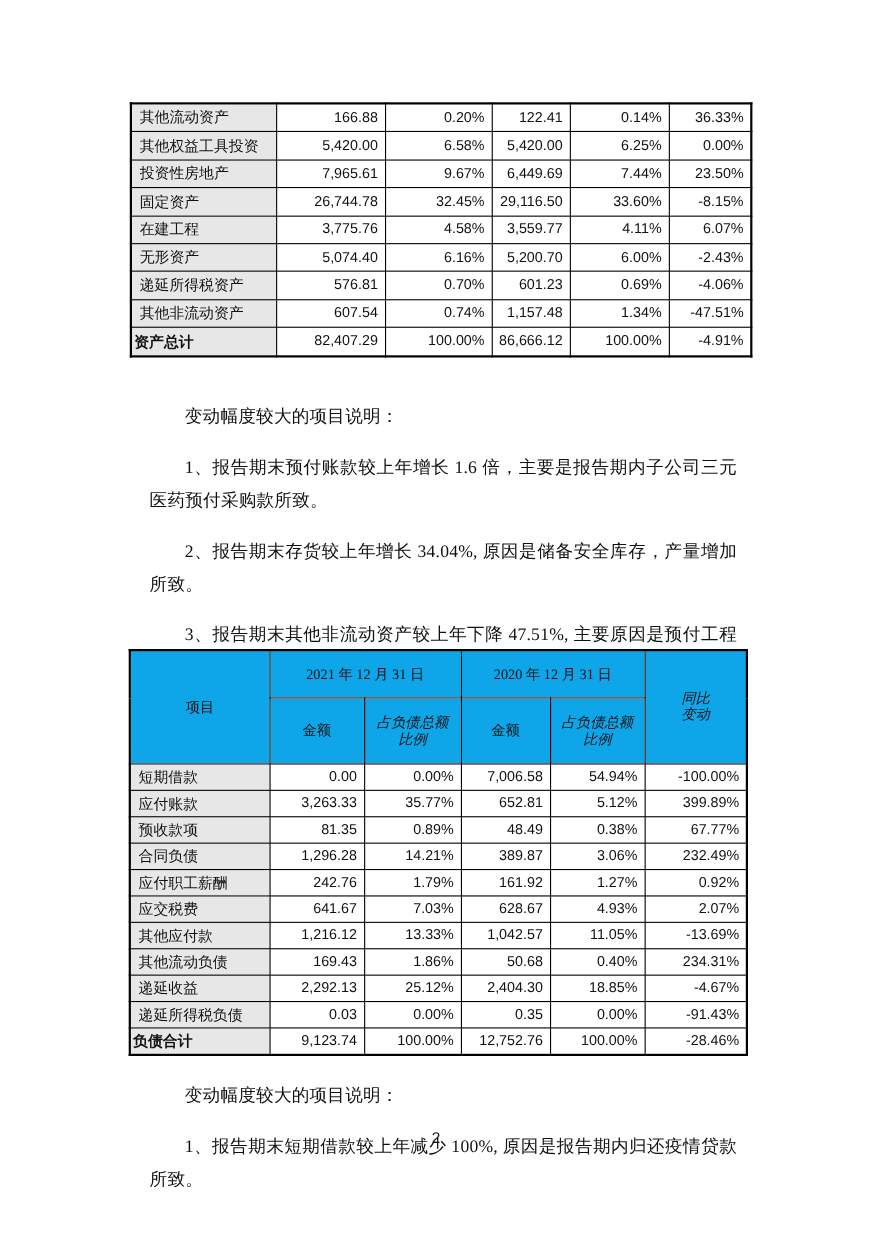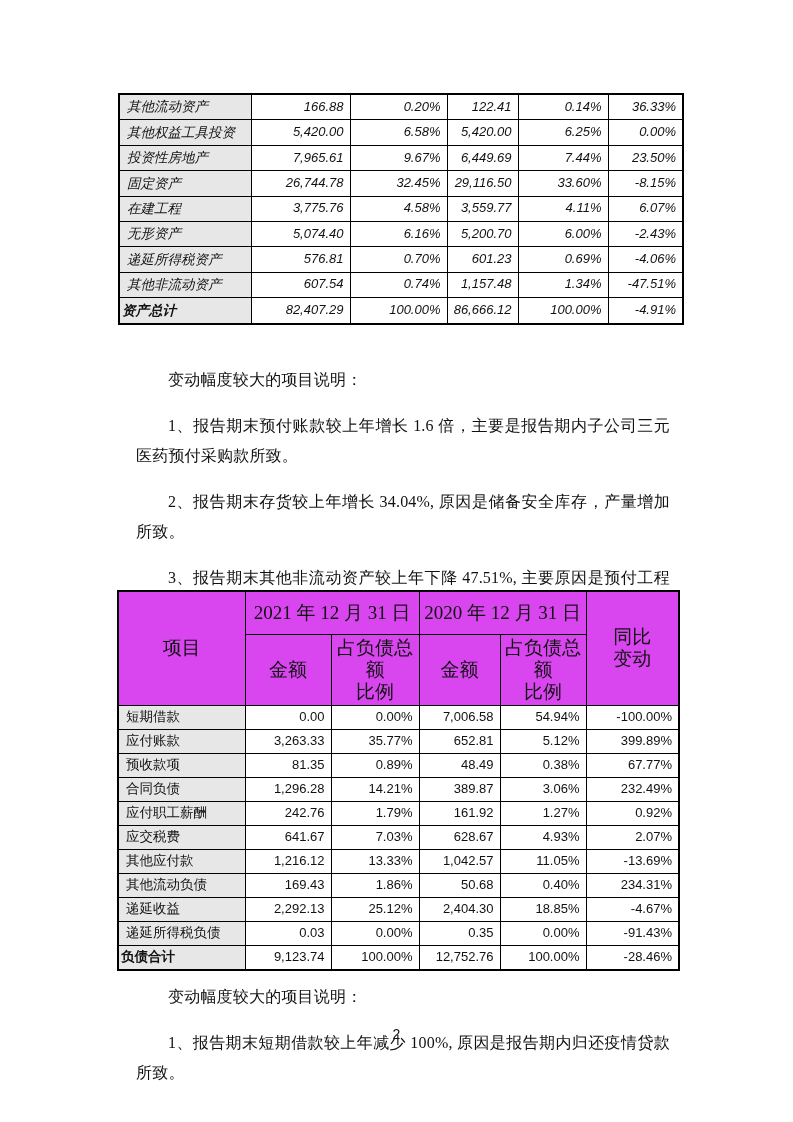--- a/index.html
+++ b/index.html
@@ -23,45 +23,45 @@
   table.assets { left: 118px; top: 93px; width: 564px; border: 2px solid #000; }
   table.liab   { left: 117px; top: 590px; width: 561px; border: 2px solid #000; }
   td {
     border: 1px solid #000;
     font-size: 13.5px;
     line-height: 1.15;
     vertical-align: middle;
     overflow: hidden;
     white-space: nowrap;
   }
-  .assets td { height: 24.4px; font-style: italic; }
+  .assets td { height: 24.4px; }
   .liab tbody td { height: 23px; }
   td.lbl {
     background: #e7e7e7;
     text-align: left;
     padding: 0 4px 0 7px;
   }
   td.num {
     text-align: right;
     padding: 0 6px 0 2px;
     font-family: "Liberation Sans", "DejaVu Sans", sans-serif;
     font-size: 13px;
   }
   tr.total td.lbl { text-align: left; font-weight: bold; padding: 0 2px; }
   
   .liab thead td {
-    background: #d946ef;
+    background: #0ea5e9;
     text-align: center;
     padding: 2px 3px;
-    font-size: 19px;
+    font-size: 13px;
     white-space: normal;
   }
   .liab thead tr.h1 td { height: 38px; }
   .liab thead tr.h2 td { height: 55px; }
-  .pre { white-space: pre-line !important; }
+  .pre { white-space: pre-line !important; font-style: italic; }
 
   
   .textblock1 { position: absolute; left: 120px; top: 349px; width: 566px; }
   .textblock2 { position: absolute; left: 120px; top: 966px; width: 566px; }
   p.para {
     margin: 16px;
     font-size: 16px;
     line-height: 30px;
     text-indent: 2em;
     text-align: justify;

